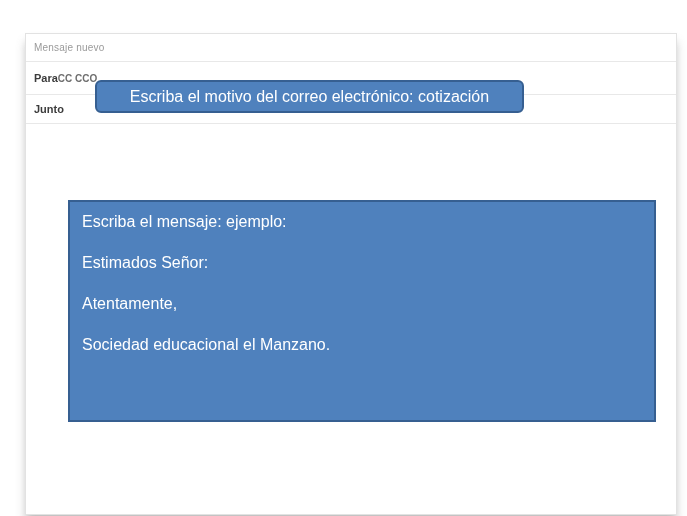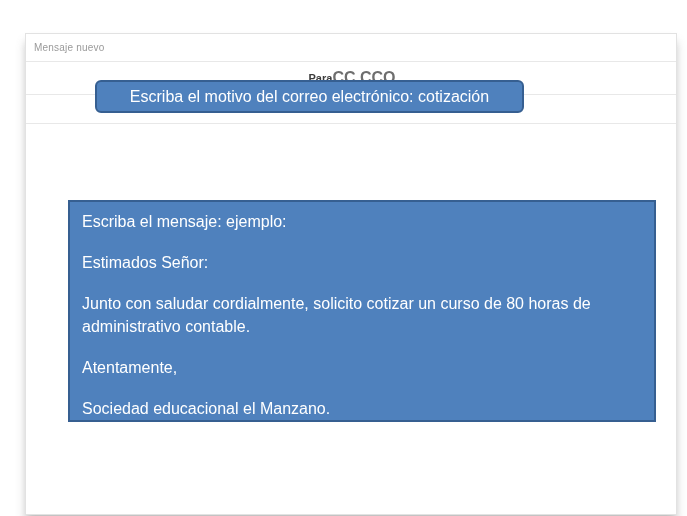--- a/index.html
+++ b/index.html
@@ -33,33 +33,33 @@
     display: flex; align-items: center;
     padding-left: 8px;
     border-bottom: 1px solid #e8e8e8;
   }
   .compose-title {
     font-size: 10px;
     color: #9a9a9a;
     letter-spacing: 0.2px;
   }
   .field-row {
-    display: flex; align-items: center; justify-content: center;
+    display: flex; align-items: center; justify-content: flex-start;
     border-bottom: 1px solid #e8e8e8;
     padding: 0 6px 0 8px;
   }
   .row-to { height: 33px; }
   .row-subject { height: 29px; }
   .field-label {
     font-size: 11px;
     color: #3c3c3c;
     font-weight: bold;
   }
   .cc-cco {
-    font-size: 16px;
+    font-size: 10px;
     color: #6e6e6e;
     font-weight: bold;
     cursor: pointer;
   }
   .body-area {
     height: 390px;
   }
 
   
   .callout {
@@ -110,18 +110,17 @@
   </div>
 
 
   <div class="callout callout-line callout-subject">
     <span>Escriba el motivo del correo electrónico: cotización</span>
   </div>
 
   <div class="callout callout-message">
     <p>Escriba el mensaje: ejemplo:</p>
     <p>Estimados Señor:</p>
-    <p>Junto con saludar cordialmente, solicito cotizar un curso de 80 horas de administrativo contable.</p>
     <p>Atentamente,</p>
     <p>Sociedad educacional el Manzano.</p>
   </div>
 
 </div>
 
 </body></html>

